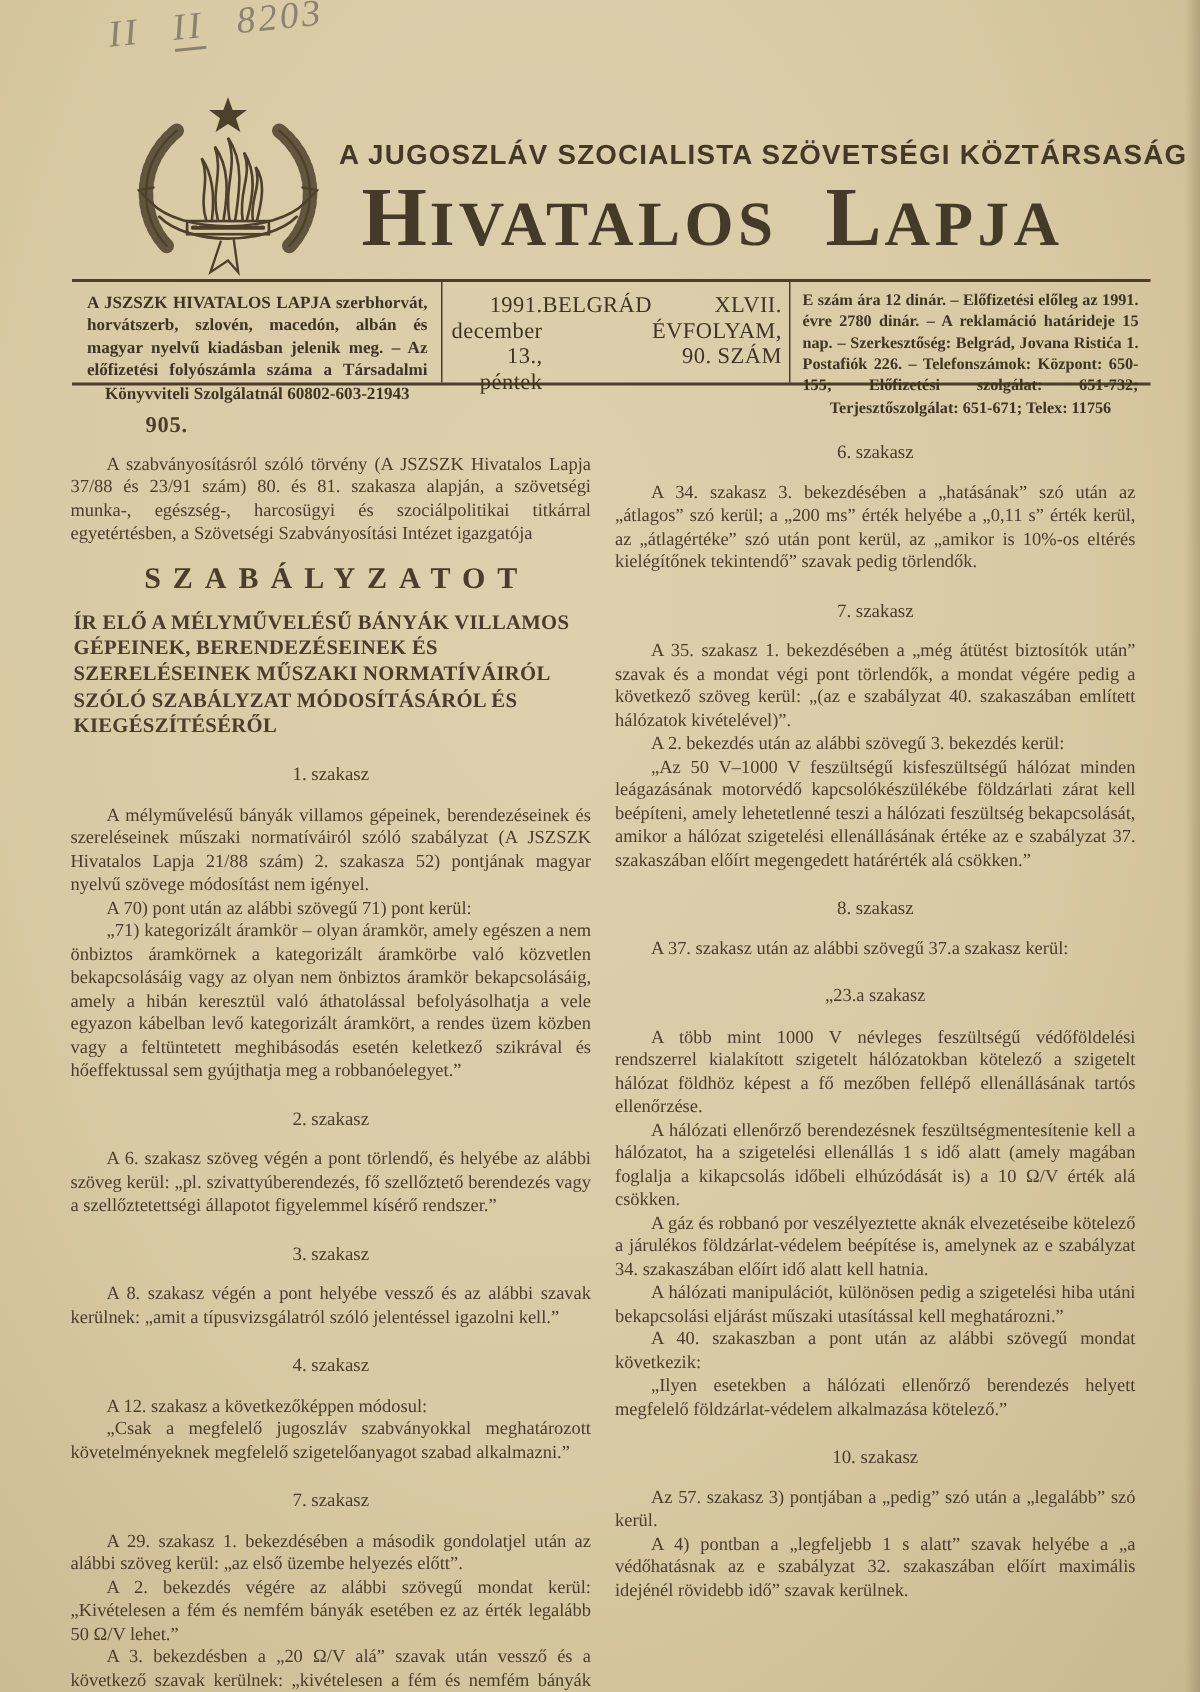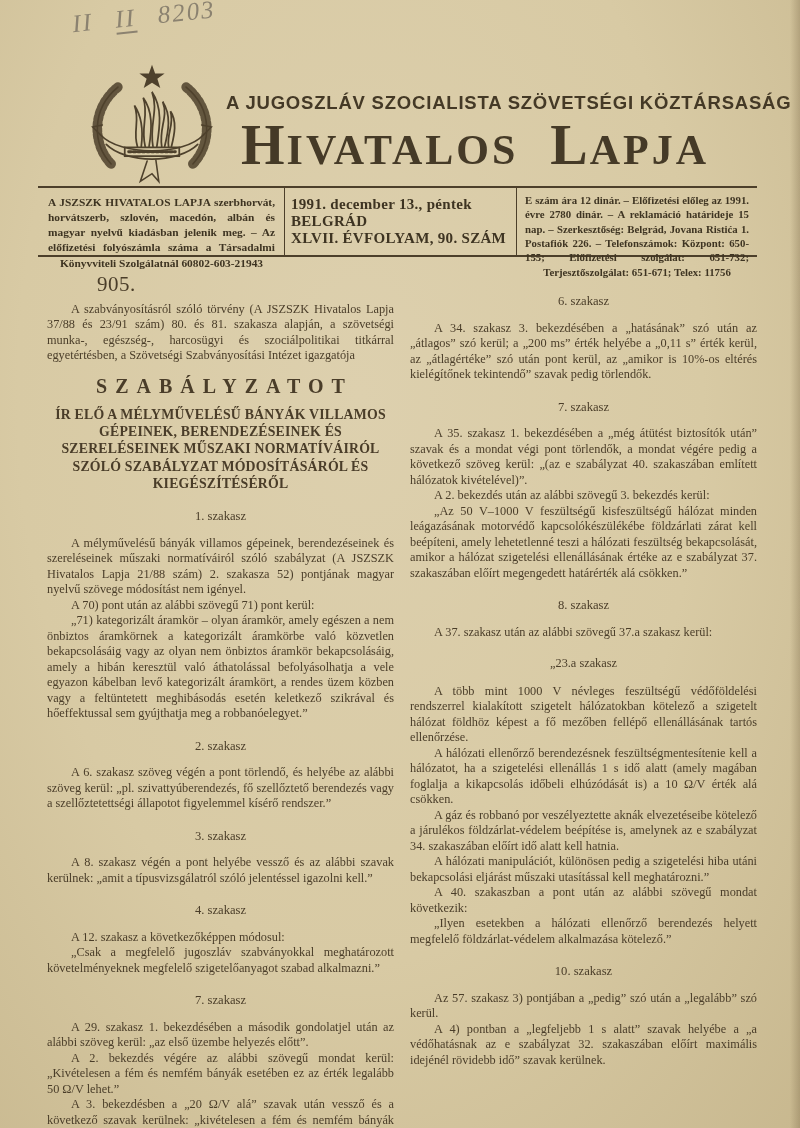--- a/index.html
+++ b/index.html
@@ -32,55 +32,55 @@
     font-family:"Liberation Sans","DejaVu Sans",sans-serif;
     font-weight:700;font-size:18.5px;letter-spacing:.8px;color:#443926;white-space:nowrap;
   }
   .masthead .bigtitle{margin-top:3px;font-weight:700;color:#453a27;letter-spacing:2px;white-space:nowrap;}
   .masthead .bigtitle .word{display:inline-block;}
   .masthead .bigtitle .word+.word{margin-left:26px;}
   .masthead .initial{font-size:56px;line-height:56px;}
   .masthead .rest{font-size:42px;line-height:42px;letter-spacing:3px;}
   
   .header-band{
-    position:absolute;left:38px;top:186px;width:719px;height:71px;
+    position:absolute;left:48px;top:186px;width:719px;height:71px;
     border-top:2px solid #4c3f2a;border-bottom:2px solid #4c3f2a;
     display:flex;color:#3e3422;box-sizing:border-box;
   }
   .hb-left{
     width:247px;box-sizing:border-box;border-right:1.5px solid #4c3f2a;
     padding:7px 9px 5px 10px;font-size:11.4px;line-height:1.33;font-weight:700;
     text-align:justify;text-align-last:center;
   }
   .hb-center{
     width:232px;box-sizing:border-box;border-right:1.5px solid #4c3f2a;
-    display:flex;flex-direction:column;justify-content:space-between;
-    padding:8px 6px;font-weight:700;font-size:15px;text-align:left;letter-spacing:.3px;
+    display:flex;flex-direction:row;justify-content:space-between;
+    padding:8px 6px;font-weight:400;font-size:15px;text-align:right;letter-spacing:.3px;
   }
   .hb-right{
     flex:1;box-sizing:border-box;padding:5px 8px 4px;font-size:10.8px;line-height:1.33;
     font-weight:700;text-align:justify;text-align-last:center;
   }
   
   .body-cols{
     position:absolute;left:47px;top:277px;width:710px;
     display:flex;gap:16px;
     font-size:12.3px;line-height:15.5px;
   }
   .col{width:calc(50% - 8px);}
-  .doc-number{font-size:21px;font-weight:400;margin:0 0 9px 50px;letter-spacing:.5px;}
+  .doc-number{font-size:15px;font-weight:700;margin:0 0 9px 50px;letter-spacing:.5px;}
   .para{margin:0;text-align:justify;text-indent:24px;hyphens:auto;}
   .sec-h{font-weight:400;font-size:12.6px;text-align:center;margin:17px 0 11px;}
   .center-q{text-align:center;text-indent:0;margin:16px 0 12px;}
   .decree-word{
     text-align:center;font-weight:700;font-size:20px;letter-spacing:8px;
     margin:15px 0 12px;text-indent:8px;
   }
   .decree-title{
-    text-align:center;font-weight:700;font-size:13.8px;line-height:17.2px;
+    text-align:left;font-weight:700;font-size:13.8px;line-height:17.2px;
     margin:0 2px 2px;letter-spacing:.2px;
   }
 </style>
 </head>
 <body>
 
 <div class="page">
 
   <div class="handwriting">
     <span class="hw">II</span>

